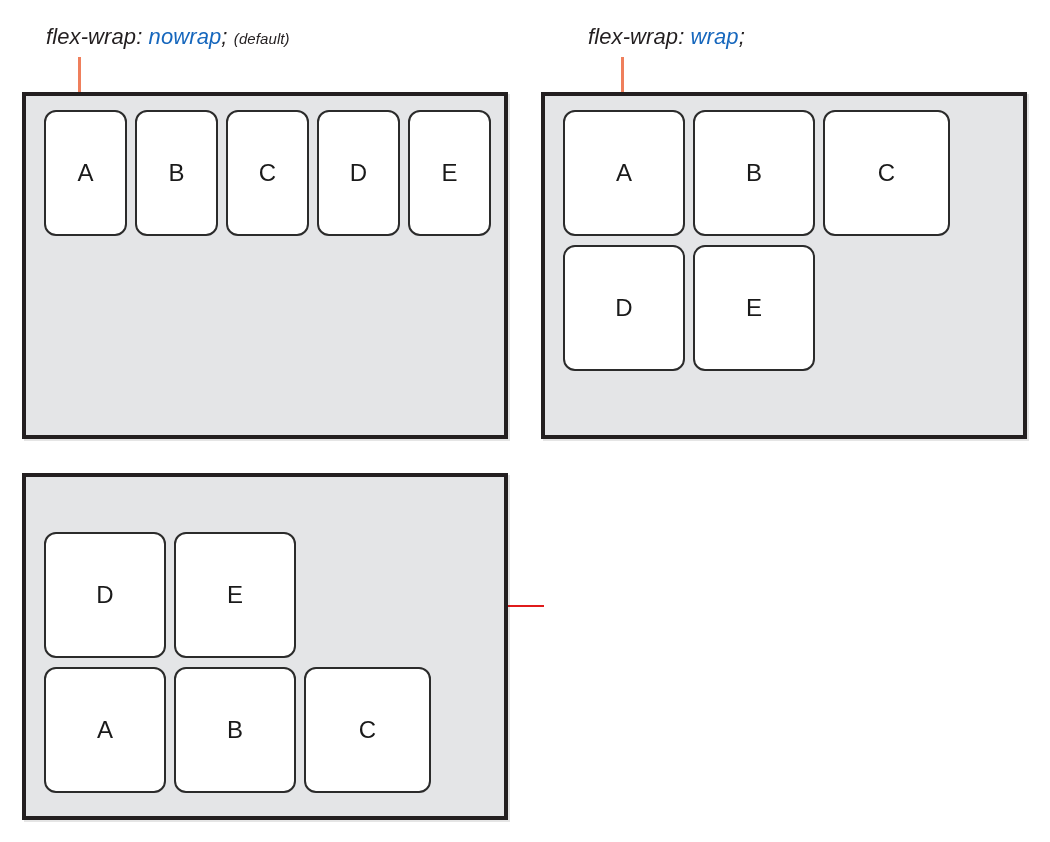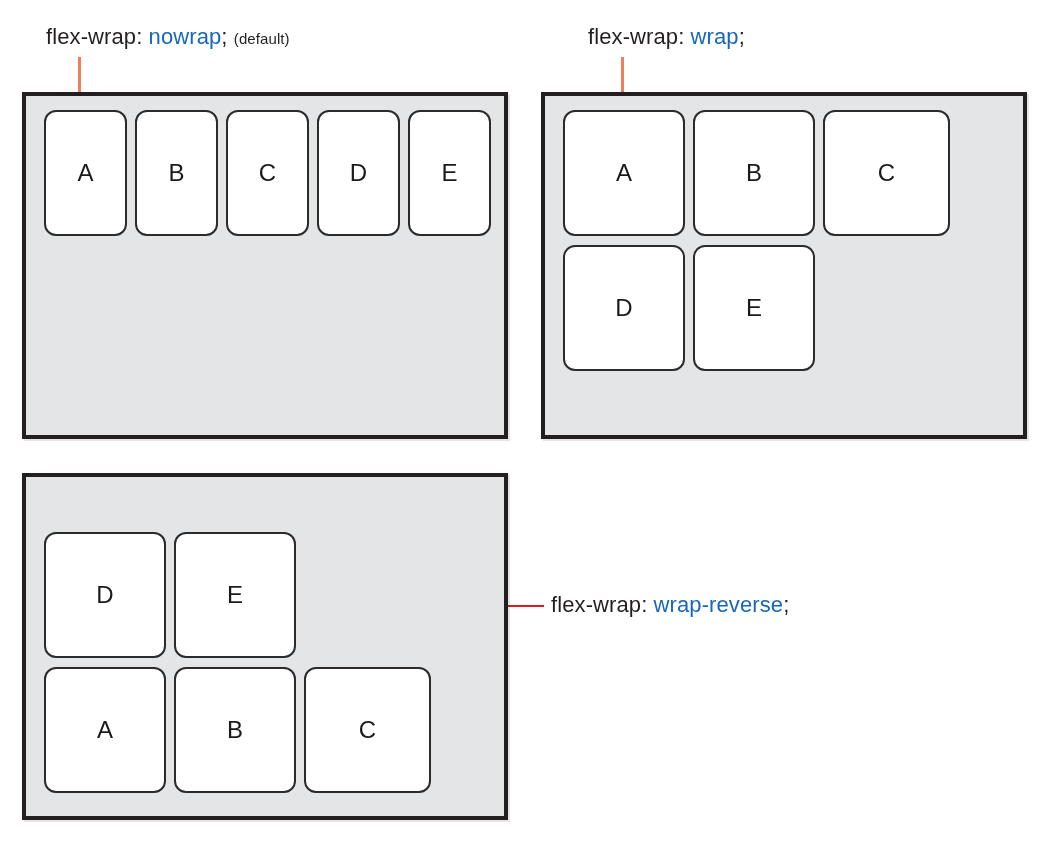--- a/index.html
+++ b/index.html
@@ -22,20 +22,21 @@
   }
 
   
   .label {
     position: absolute;
     white-space: nowrap;
     font-size: 22px;
     line-height: 1;
     color: #231f20;
     letter-spacing: 0.1px;
+    font-style: italic;
   }
   .label .prop { color: #231f20; }
   .label .val  { color: #1667bd; }
   .label .semi { color: #231f20; }
   .label .note {
     font-size: 15px;
     color: #231f20;
   }
 
   #label-nowrap      { left: 46px;  top: 26px; }
@@ -155,24 +156,20 @@
 
   <div class="flex-container" id="container-wrap">
     <div class="flex-item">A</div>
     <div class="flex-item">B</div>
     <div class="flex-item wide">C</div>
     <div class="flex-item">D</div>
     <div class="flex-item">E</div>
   </div>
 
   <div class="connector" id="connector-wrapreverse"></div>
-  <div class="label" id="label-wrapreverse">
-    <span class="prop">flex-wrap:</span>
-    <span class="val">wrap-reverse</span><span class="semi">;</span>
-  </div>
 
   <div class="flex-container" id="container-wrapreverse">
     <div class="flex-item">A</div>
     <div class="flex-item">B</div>
     <div class="flex-item wide">C</div>
     <div class="flex-item">D</div>
     <div class="flex-item">E</div>
   </div>
 
 </div>

